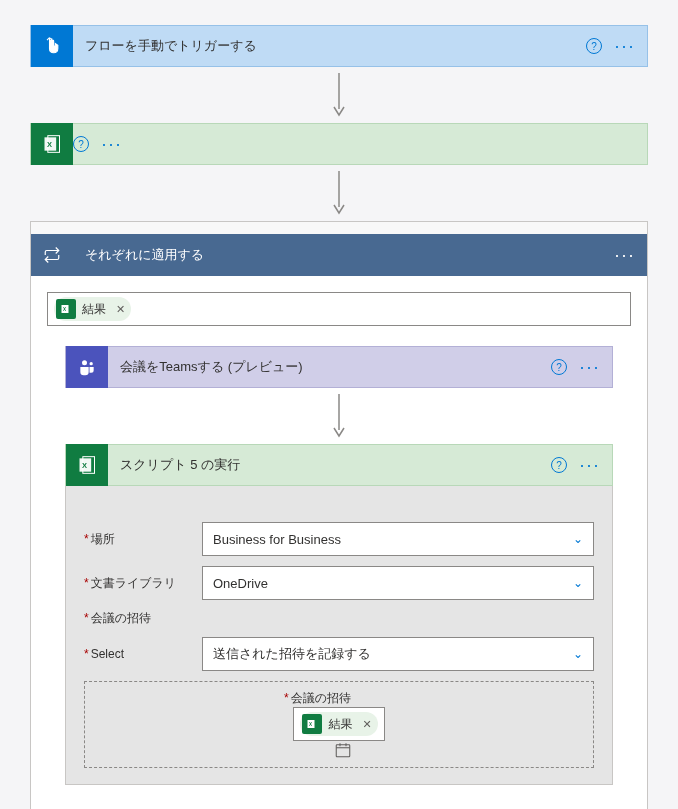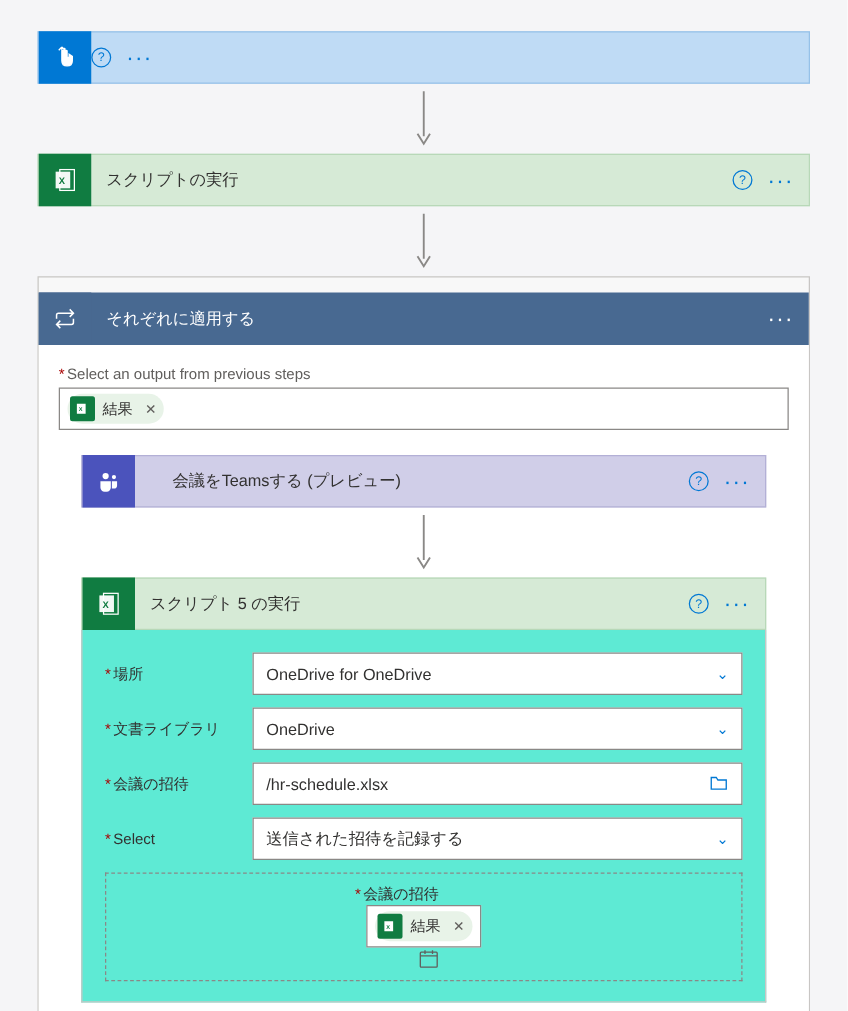--- a/index.html
+++ b/index.html
@@ -9,21 +9,21 @@
     display: flex;
     align-items: center;
     height: 42px;
     border: 1px solid #c8c6c4;
     background: #fff;
     position: relative;
   }
   .card-trigger { background: #bfdbf5; border-color: #96c1e8; }
   .card-excel { background: #d6ead6; border-color: #b8d8b8; }
   .card-loop-header { background: #486991; color: #fff; border: none; }
-  .card-teams { background: #d0cee8; border-color: #b3b0d6; gap: 18px; }
+  .card-teams { background: #d0cee8; border-color: #b3b0d6; }
   
   .card-icon {
     width: 42px; height: 42px;
     display: flex; align-items: center; justify-content: center;
     flex-shrink: 0;
     color: #fff;
   }
   .icon-trigger-bg { background: #0078d4; }
   .icon-excel-bg { background: #107c41; }
   .icon-loop-bg { background: #486991; }
@@ -102,31 +102,32 @@
   .dyn-btn { width:18px; height:18px; color:#605e5c; margin-left:8px; }
   
   .add-action {
     display: flex; align-items: center; justify-content: center;
     gap: 8px; padding: 14px 0 2px 0;
     font-size: 12px; color: #323130;
   }
   
   .nested { padding: 0 18px; }
   .nested .card { }
-  .detail-body { border: 1px solid #c8c6c4; border-top: none; padding: 18px 18px 16px 18px; background: #5eead4; }
+  .detail-body { border: 1px solid #c8c6c4; border-top: none; padding: 36px 18px 16px 18px; background: #e5e5e5; }
 </style>
 </head>
 <body>
 
 <div class="card card-trigger">
   <div class="card-icon icon-trigger-bg">
     <svg width="20" height="20" viewBox="0 0 24 24" fill="none">
         <path d="M9 2v8M9 2l-3 3M9 2l3 3M14 20c3 0 5-2 5-5v-4l-3-2v3h-2V6c0-1-1-1-1 0v6h-1V4c0-1-1-1-1 0v8h-1V6c0-1-1-1-1 0v9c0 3 2 5 5 5z" stroke="#fff" stroke-width="1.3" fill="#fff"></path>
       </svg>
   </div>
+  <div class="card-title">フローを手動でトリガーする</div>
   <div class="card-actions">
     <span class="help-icon">?</span>
     <span class="dots">···</span>
   </div>
 </div>
 
 <div class="arrow-connector">
   <svg width="14" height="44">
       <line x1="7" y1="0" x2="7" y2="36" stroke="#8a8886" stroke-width="1.5"></line>
       <path d="M2 34 L7 42 L12 34" fill="none" stroke="#8a8886" stroke-width="1.5"></path>
@@ -134,21 +135,20 @@
 </div>
 
 <div class="card card-excel">
   <div class="card-icon icon-excel-bg">
     <svg width="20" height="20" viewBox="0 0 24 24">
         <rect x="3" y="4" width="14" height="16" fill="#fff" opacity="0.95"></rect>
         <rect x="7" y="2" width="14" height="20" fill="none" stroke="#fff" stroke-width="1.2"></rect>
         <text x="6" y="16" font-size="9" font-weight="bold" fill="#107c41">X</text>
       </svg>
   </div>
-  <div class="card-title">スクリプトの実行</div>
   <div class="card-actions">
     <span class="help-icon">?</span>
     <span class="dots">···</span>
   </div>
 </div>
 
 <div class="arrow-connector">
   <svg width="14" height="44">
       <line x1="7" y1="0" x2="7" y2="36" stroke="#8a8886" stroke-width="1.5"></line>
       <path d="M2 34 L7 42 L12 34" fill="none" stroke="#8a8886" stroke-width="1.5"></path>
@@ -162,21 +162,20 @@
           <path d="M17 2l4 4-4 4M3 12V8a2 2 0 012-2h16M7 22l-4-4 4-4M21 12v4a2 2 0 01-2 2H3"></path>
         </svg>
     </div>
     <div class="card-title">それぞれに適用する</div>
     <div class="card-actions">
       <span class="dots">···</span>
     </div>
   </div>
 
   <div class="loop-body">
-    <span class="field-label"><span class="req">*</span><span>Select an output from previous steps</span></span>
     <div class="token-row" style="margin-bottom:20px;">
       <span class="token">
         <span class="mini-icon">
           <svg width="12" height="12" viewBox="0 0 24 24">
               <rect x="3" y="4" width="14" height="16" fill="#fff"></rect>
               <text x="6" y="16" font-size="9" font-weight="bold" fill="#107c41">X</text>
             </svg>
         </span>
         <span>結果</span>
         <span class="x">✕</span>
@@ -218,41 +217,33 @@
           <div class="card-title">スクリプト 5 の実行</div>
           <div class="card-actions">
             <span class="help-icon">?</span>
             <span class="dots">···</span>
           </div>
         </div>
         <div class="detail-body">
           <div class="param-row">
             <div class="plabel"><span class="req">*</span><span>場所</span></div>
             <div class="param-input">
-              <span>OneDrive for OneDrive</span>
+              <span>Business for Business</span>
               <span class="chev">⌄</span>
             </div>
           </div>
           <div class="param-row">
             <div class="plabel"><span class="req">*</span><span>文書ライブラリ</span></div>
             <div class="param-input">
               <span>OneDrive</span>
               <span class="chev">⌄</span>
             </div>
           </div>
           <div class="param-row">
             <div class="plabel"><span class="req">*</span><span>会議の招待</span></div>
-            <div class="param-input">
-              <span>/hr-schedule.xlsx</span>
-              <span class="folder-ic">
-                <svg width="16" height="14" viewBox="0 0 24 20" fill="none" stroke="currentColor" stroke-width="1.6">
-                    <path d="M3 4h6l2 3h10v11H3V4z"></path>
-                  </svg>
-              </span>
-            </div>
           </div>
           <div class="param-row">
             <div class="plabel"><span class="req">*</span><span>Select</span></div>
             <div class="param-input">
               <span>送信された招待を記録する</span>
               <span class="chev">⌄</span>
             </div>
           </div>
           <div class="dashed-row">
             <div class="plabel"><span class="req">*</span><span>会議の招待</span></div>

